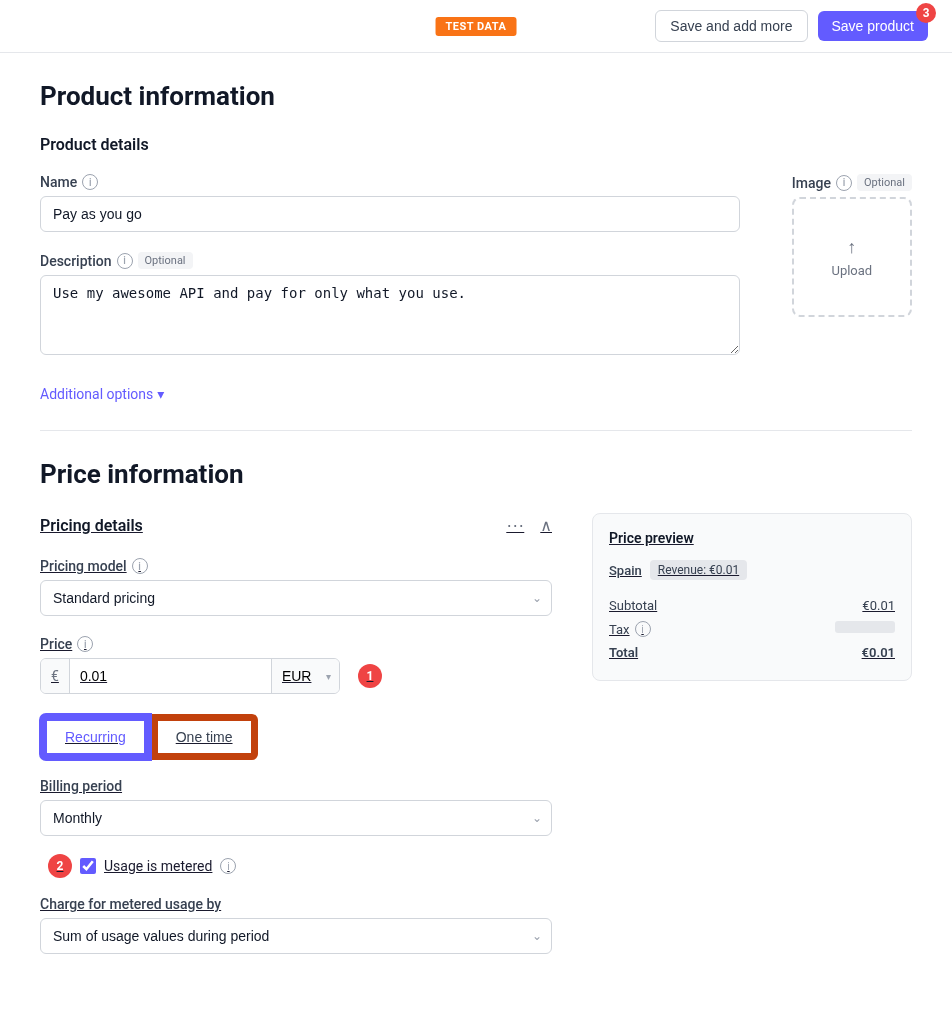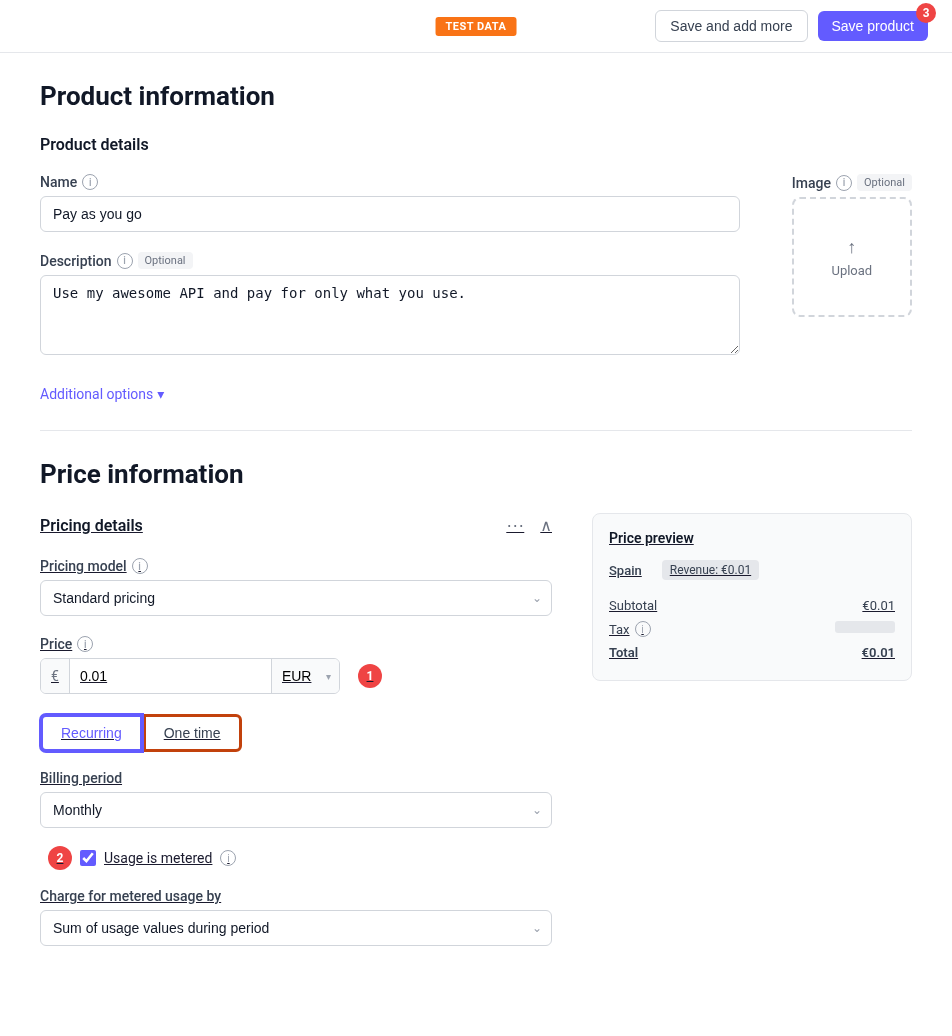--- a/index.html
+++ b/index.html
@@ -315,21 +315,21 @@
       gap: 4px;
       margin-top: 14px;
     }
 
     .toggle-group {
       display: flex;
       gap: 0;
       margin-top: 14px;
     }
     .toggle-btn {
-      border: 3px solid #c2410c;
+      border: 7px solid #c2410c;
       background: #fff;
       color: #374151;
       padding: 8px 18px;
       font-size: 14px;
       cursor: pointer;
     }
     .toggle-btn:first-child { border-radius: 6px 0 0 6px; }
     .toggle-btn:last-child { border-radius: 0 6px 6px 0; }
     .toggle-btn.active {
       background: #fff;
@@ -371,21 +371,21 @@
     }
     .price-preview-title {
       font-size: 14px;
       font-weight: 600;
       color: #111827;
       margin-bottom: 14px;
     }
     .preview-country-row {
       display: flex;
       align-items: center;
-      gap: 20px;
+      gap: 8px;
       margin-bottom: 14px;
     }
     .country-badge {
       font-size: 13px;
       font-weight: 500;
       color: #374151;
     }
     .revenue-badge {
       background: #e5e7eb;
       color: #374151;

